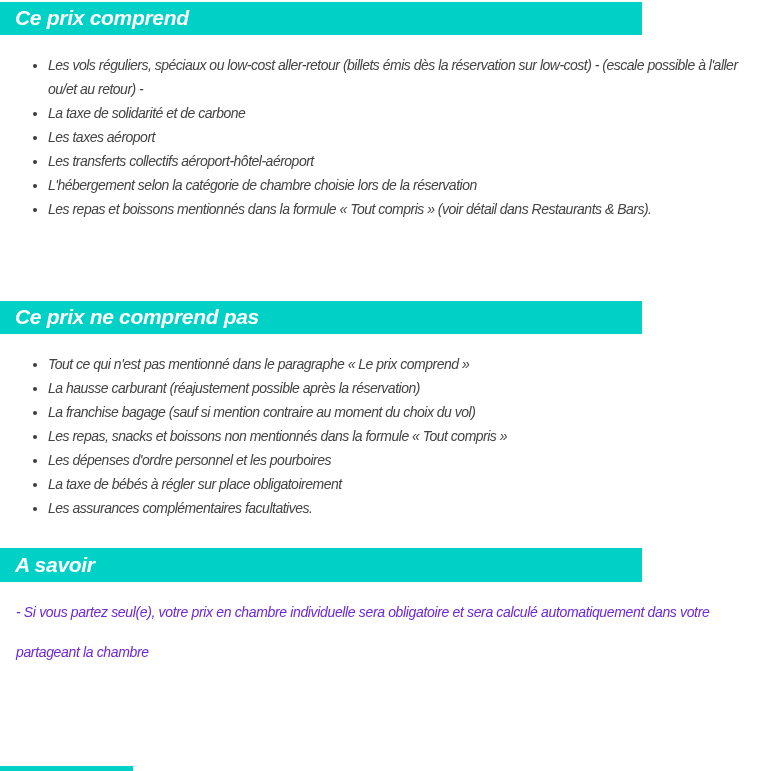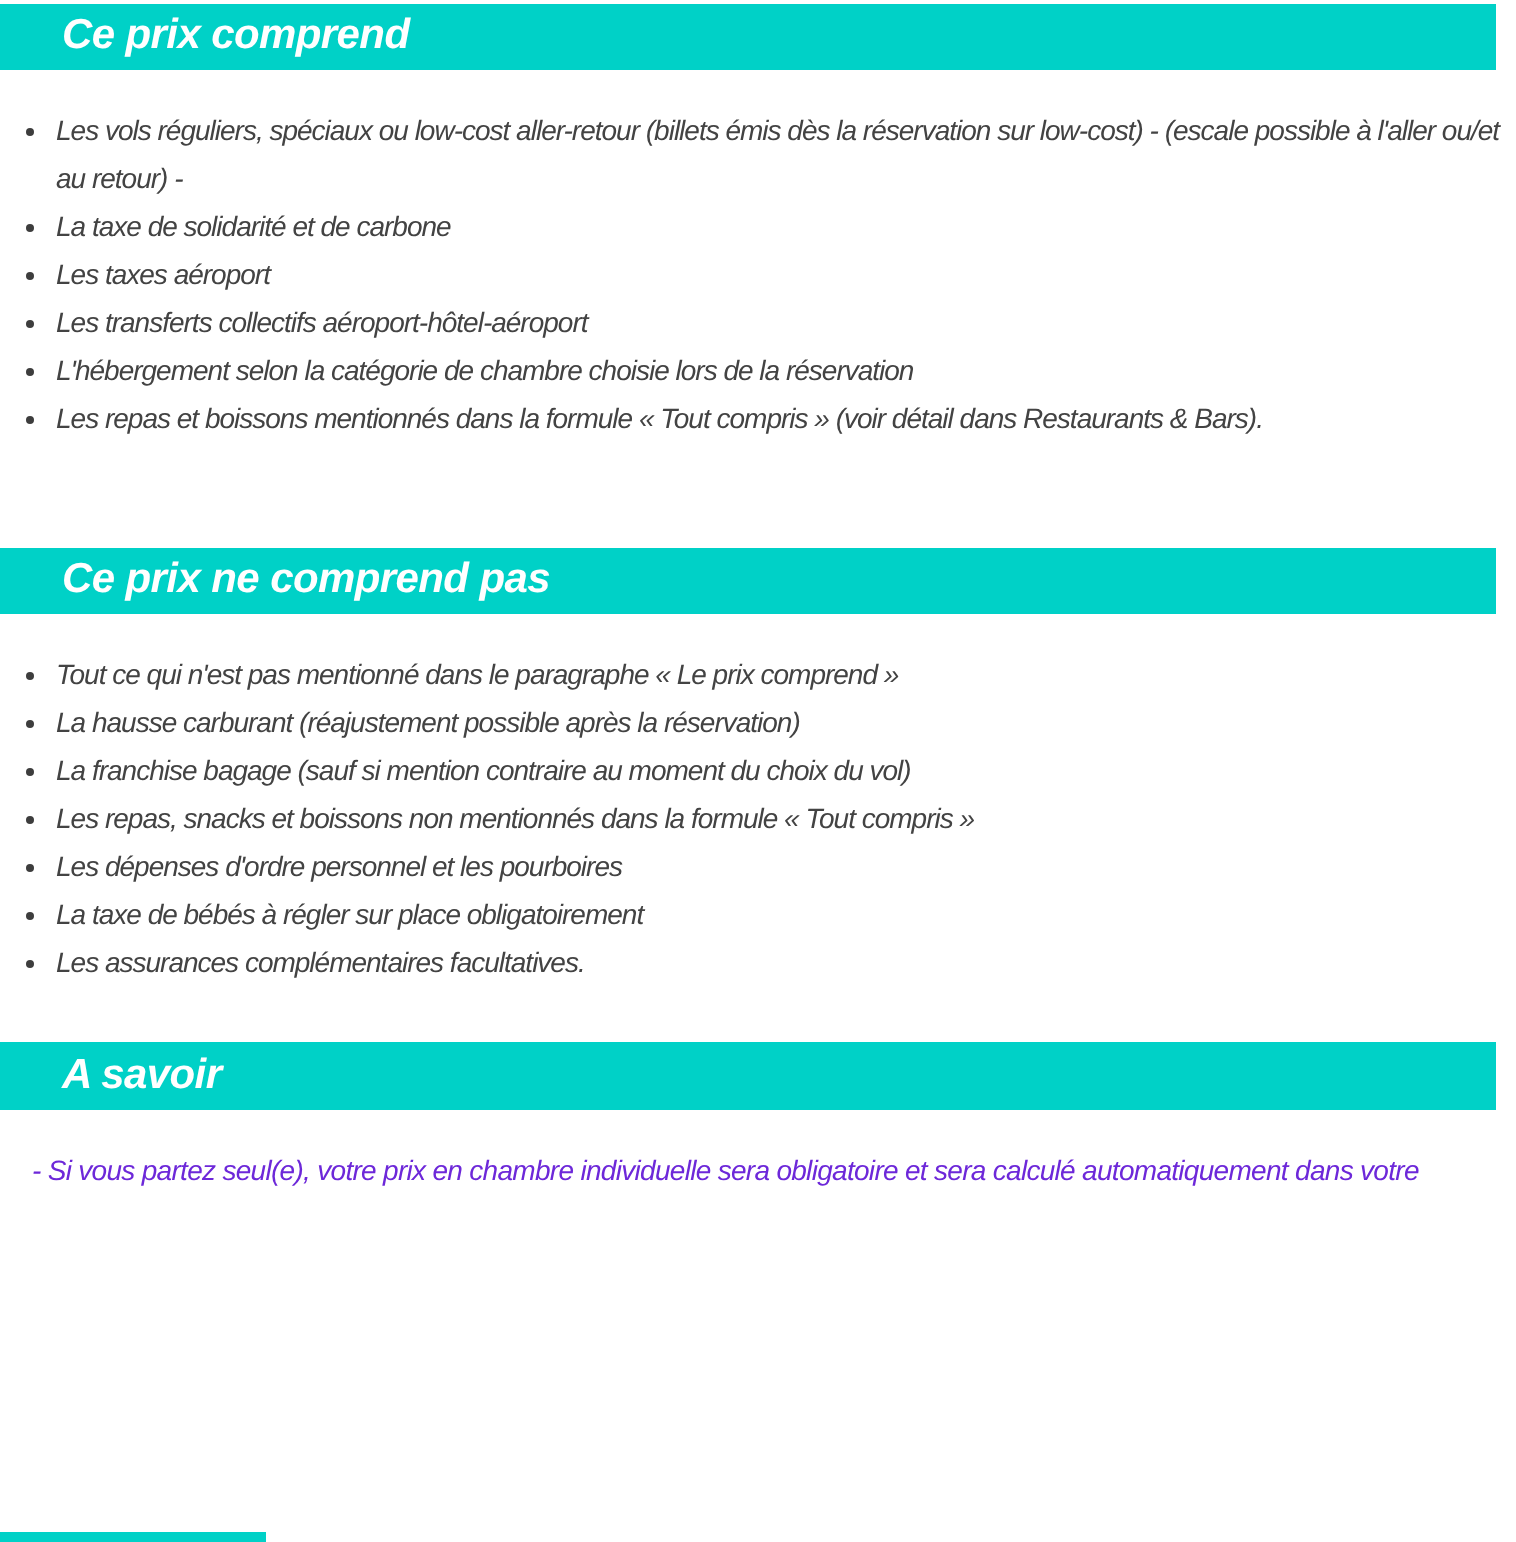--- a/index.html
+++ b/index.html
@@ -11,44 +11,44 @@
     width: 758px;
     height: 771px;
     position: relative;
     overflow: hidden;
     font-family: "Liberation Sans", sans-serif;
     font-style: italic;
     color: #434343;
   }
   .band {
     box-sizing: border-box;
-    width: 748px;
+    width: 642px;
     height: 33px;
     background: #00d1c7;
     display: flex;
     align-items: center;
-    padding-left: 31px;
+    padding-left: 15px;
   }
   .band-title {
     color: #ffffff;
     font-weight: 700;
     font-style: italic;
     font-size: 21px;
     letter-spacing: -0.3px;
     white-space: nowrap;
     line-height: 1;
     padding-bottom: 2px;
   }
   #band-included { margin-top: 2px; }
-  #band-not-included { margin-top: 53px; }
+  #band-not-included { margin-top: 80px; }
   #band-notes { margin-top: 28px; height: 34px; }
 
   ul.bullets {
     margin: 18px 0 0 0;
-    padding: 0 6px 0 28px;
+    padding: 0 6px 0 48px;
     list-style: disc;
   }
   ul.bullets li {
     font-size: 14px;
     line-height: 24px;
     letter-spacing: -0.5px;
     color: #434343;
   }
   ul.bullets li::marker {
     color: #3d3d3d;
@@ -103,15 +103,16 @@
   <li>Les dépenses d'ordre personnel et les pourboires</li>
   <li>La taxe de bébés à régler sur place obligatoirement</li>
   <li>Les assurances complémentaires facultatives.</li>
 </ul>
 
 <div class="band" id="band-notes">
   <span class="band-title">A savoir</span>
 </div>
 <div class="notes-block">
   <p>- Si vous partez seul(e), votre prix en chambre individuelle sera obligatoire et sera calculé automatiquement dans votre</p>
+  <p>partageant la chambre</p>
 </div>
 
 <div class="partial-band"></div>
 
 </body></html>

